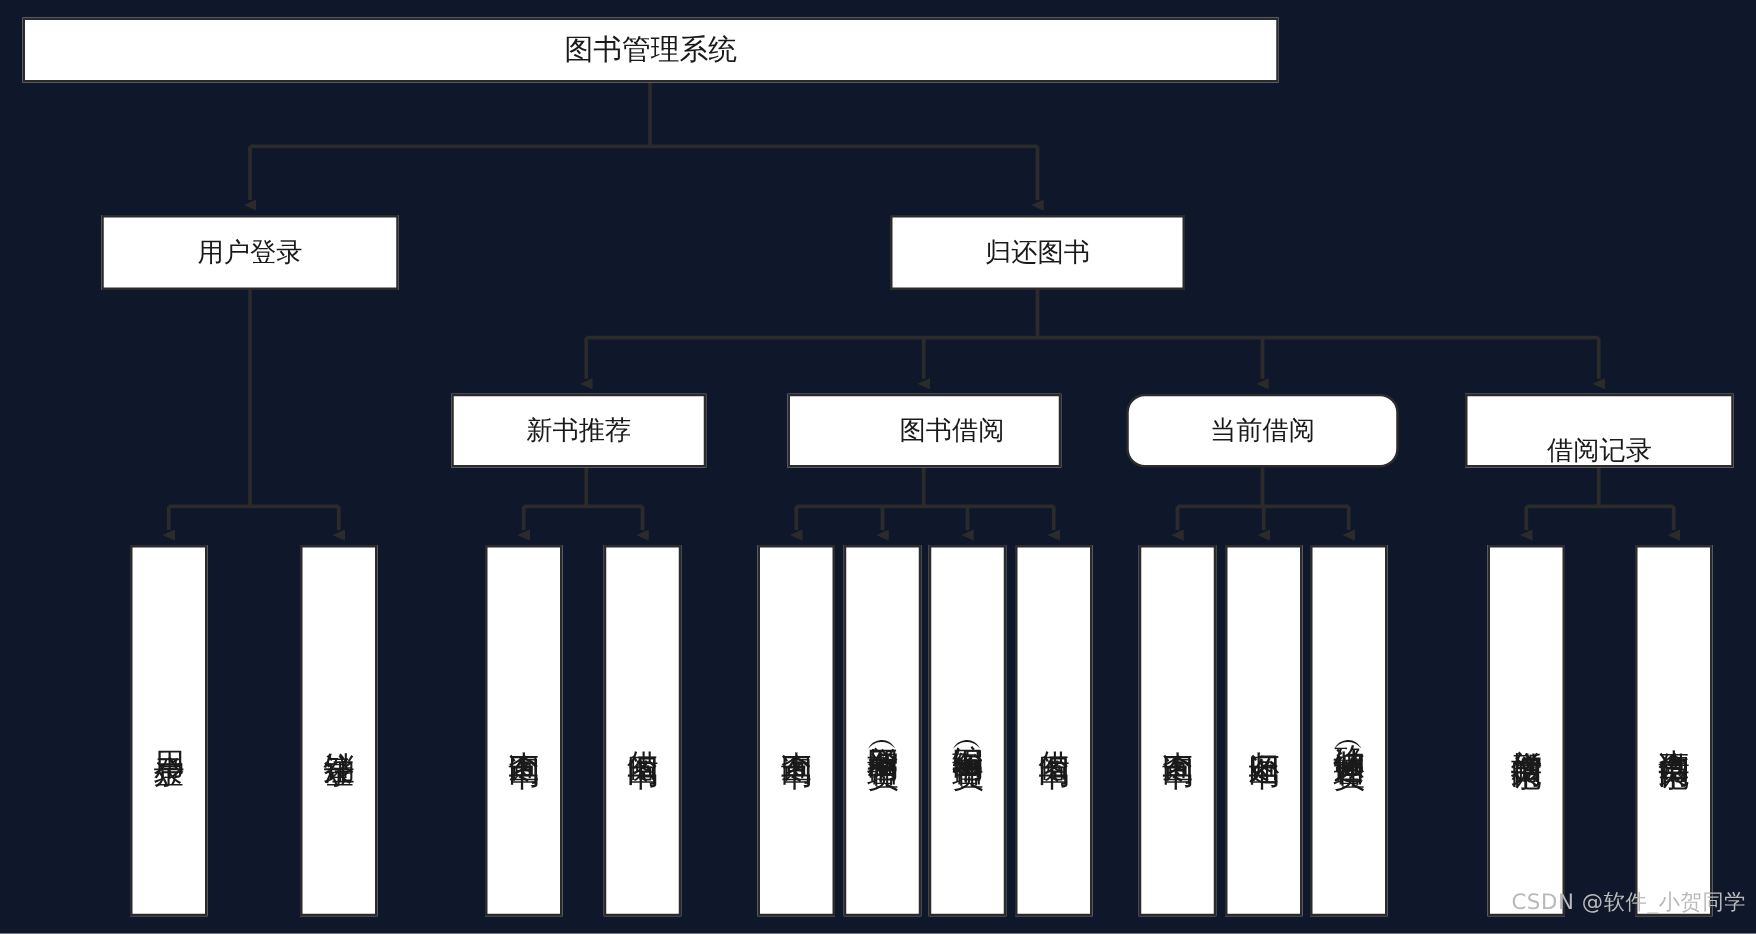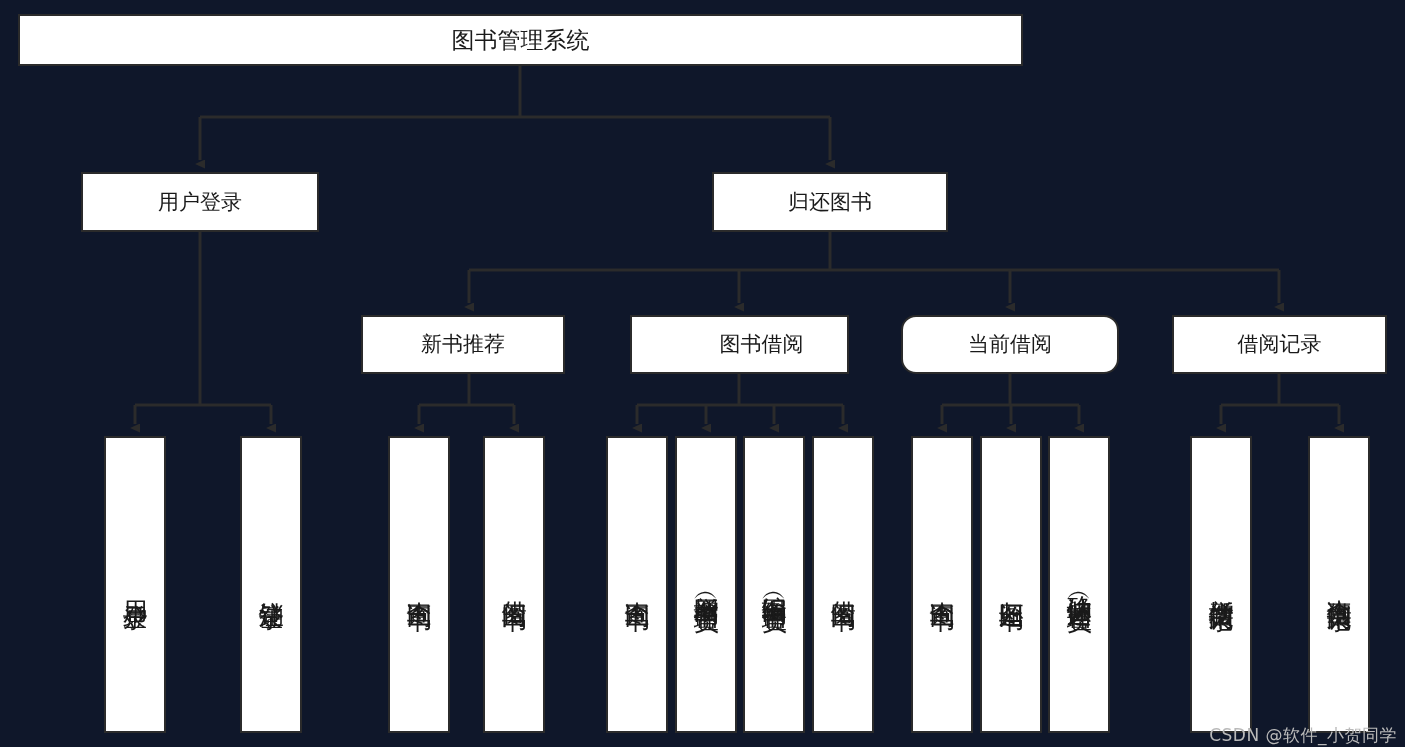--- a/index.html
+++ b/index.html
@@ -56,21 +56,21 @@
     text-orientation: upright;
     font-size: 25px;
     line-height: 1.02;
     letter-spacing: 2px;
     white-space: nowrap;
     max-height: 100%;
   }
   .watermark {
     position: absolute;
     right: 8px;
-    bottom: 0;
+    bottom: 14px;
     font-size: 17px;
     color: #b9b9b9;
     letter-spacing: 0.5px;
     z-index: 5;
     white-space: nowrap;
   }
 </style>
 </head>
 <body>
 
@@ -151,21 +151,21 @@
 
   <div class="node branch" style="left:361px; top:315px; width:204px; height:59px;">
     <span class="node-label">新书推荐</span>
   </div>
   <div class="node branch" style="left:630px; top:315px; width:219px; height:59px;padding-left:44px;">
     <span class="node-label">图书借阅</span>
   </div>
   <div class="node branch" style="left:901px; top:315px; width:218px; height:59px;border-radius:15px;">
     <span class="node-label">当前借阅</span>
   </div>
-  <div class="node branch" style="left:1172px; top:315px; width:215px; height:59px;">
+  <div class="node branch" style="left:1172px; top:315px; width:215px; height:59px;align-items:flex-end;">
     <span class="node-label">借阅记录</span>
   </div>
 
   <div class="node leaf" style="left:104px; top:436px; width:62px; height:297px;">
     <span class="node-label">用户登录</span>
   </div>
   <div class="node leaf" style="left:240px; top:436px; width:62px; height:297px;">
     <span class="node-label">注销登录</span>
   </div>
 

